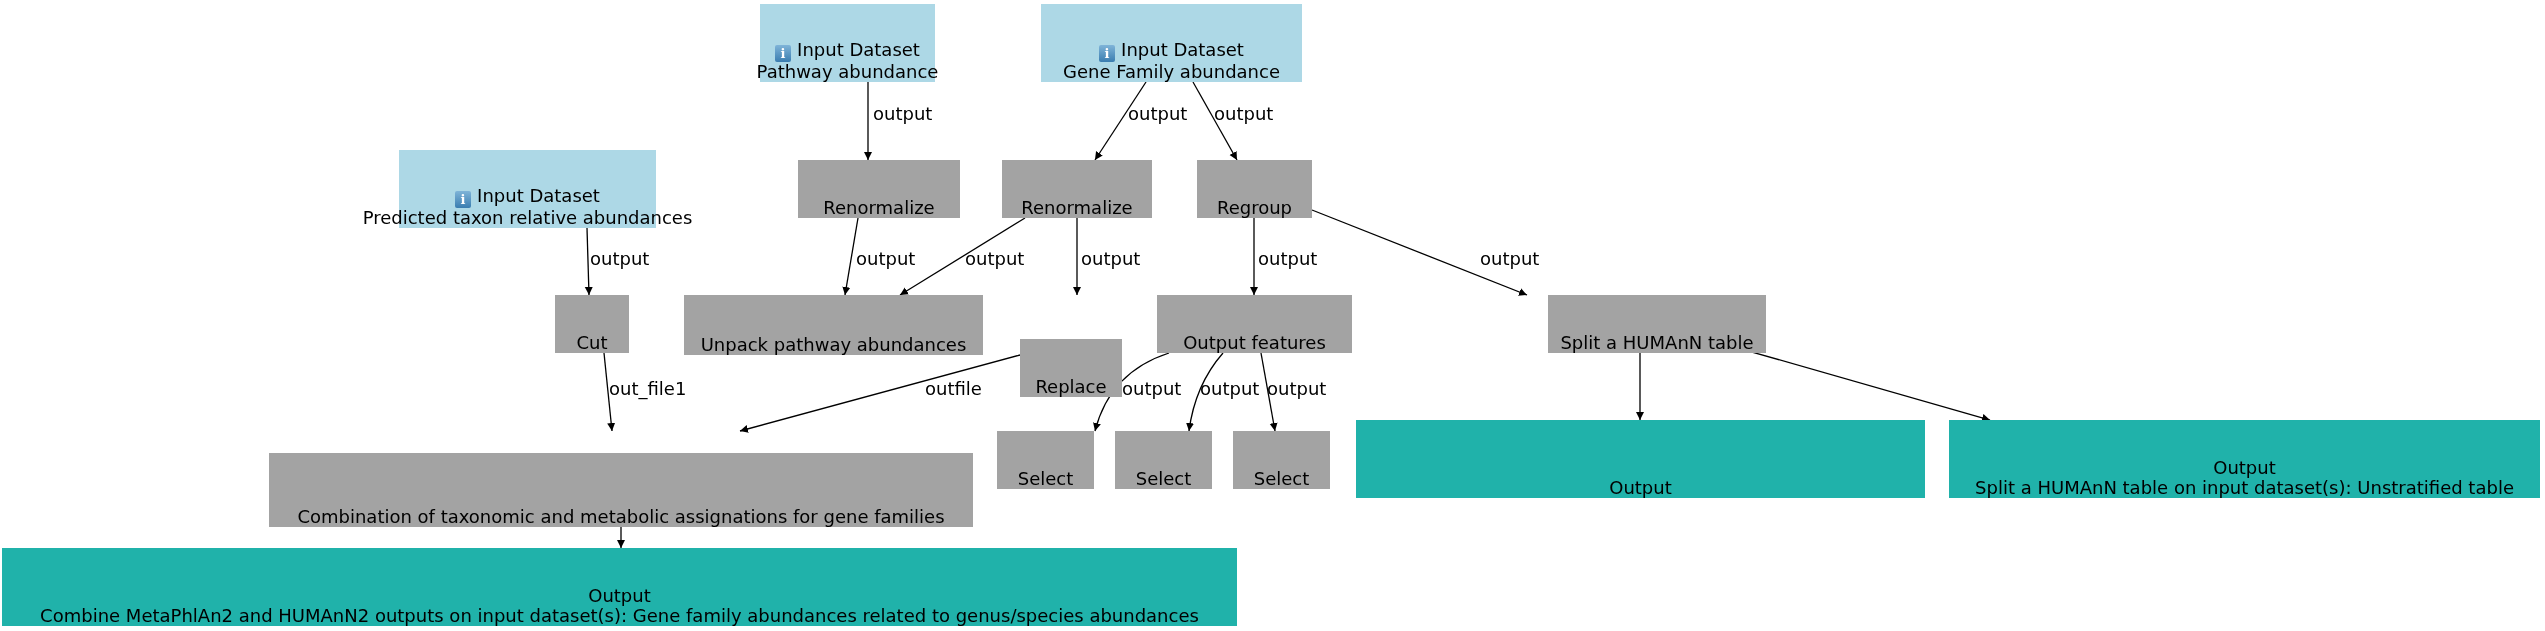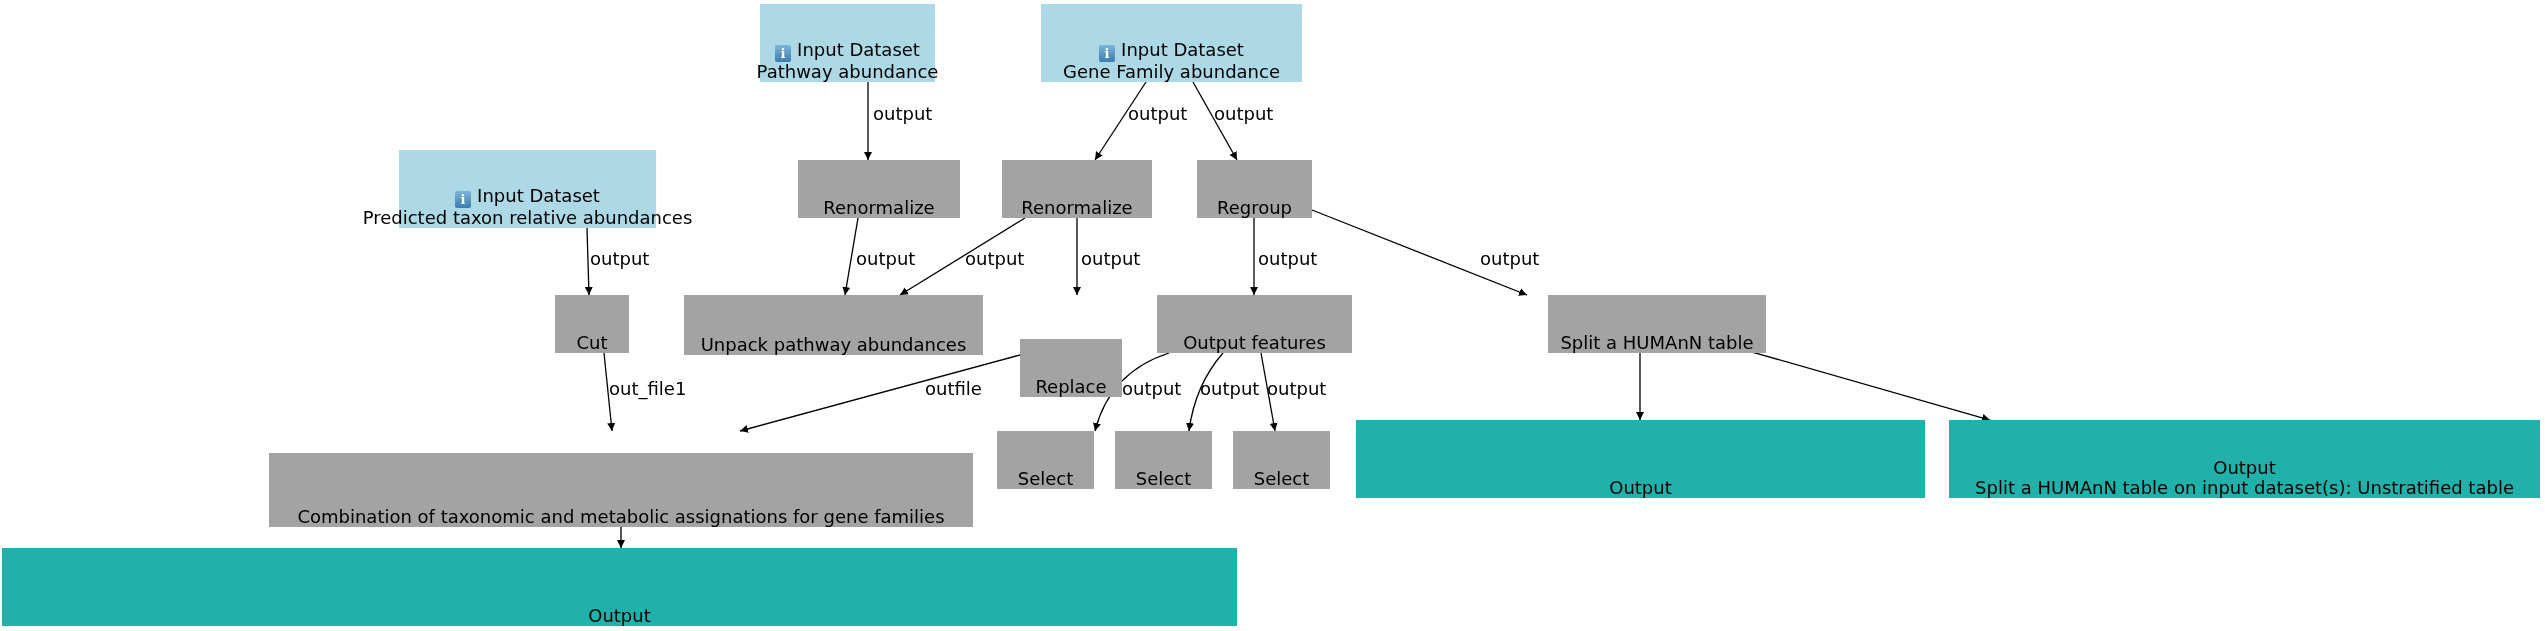--- a/index.html
+++ b/index.html
@@ -144,14 +144,15 @@
     </div>
     <div class="node output" style="left: 1356px; top: 420px; width: 569px; height: 78px;">
       <div><span>Output</span></div>
     </div>
     <div class="node output" style="left: 1949px; top: 420px; width: 591px; height: 78px;">
       <div><span>Output</span></div>
       <div>Split a HUMAnN table on input dataset(s): Unstratified table</div>
     </div>
     <div class="node output" style="left: 2px; top: 548px; width: 1235px; height: 78px;">
       <div><span>Output</span></div>
+      <div>Combine MetaPhlAn2 and HUMAnN2 outputs on input dataset(s): Gene family abundances related to genus/species abundances</div>
     </div>
   </div>
 
 </body></html>

